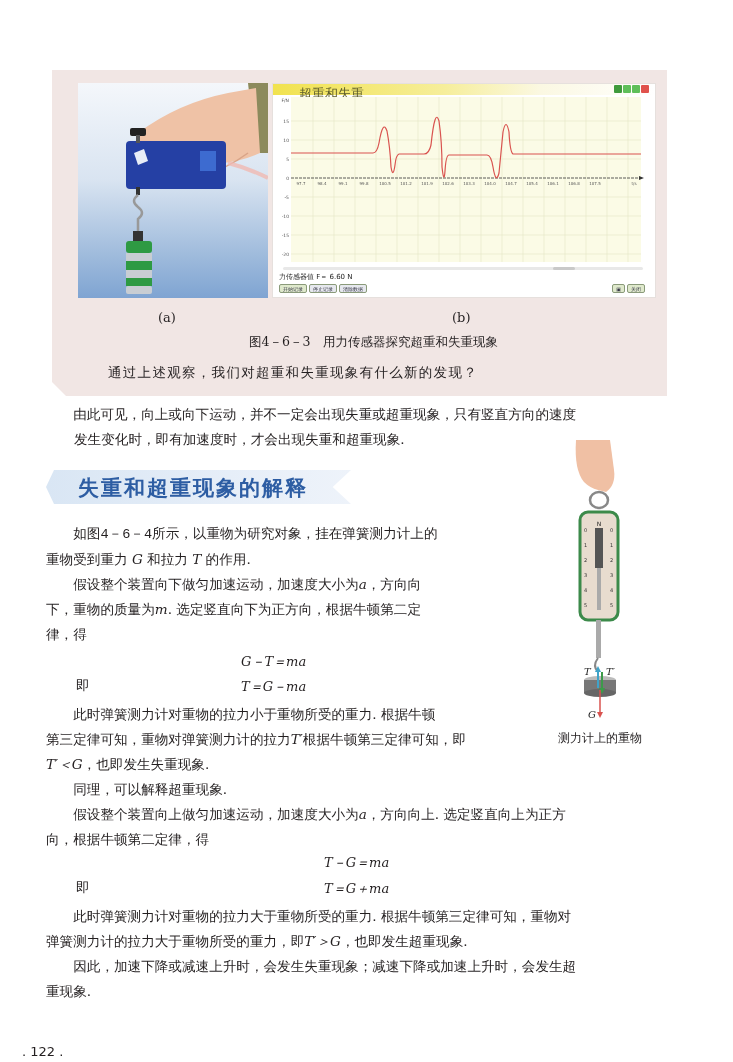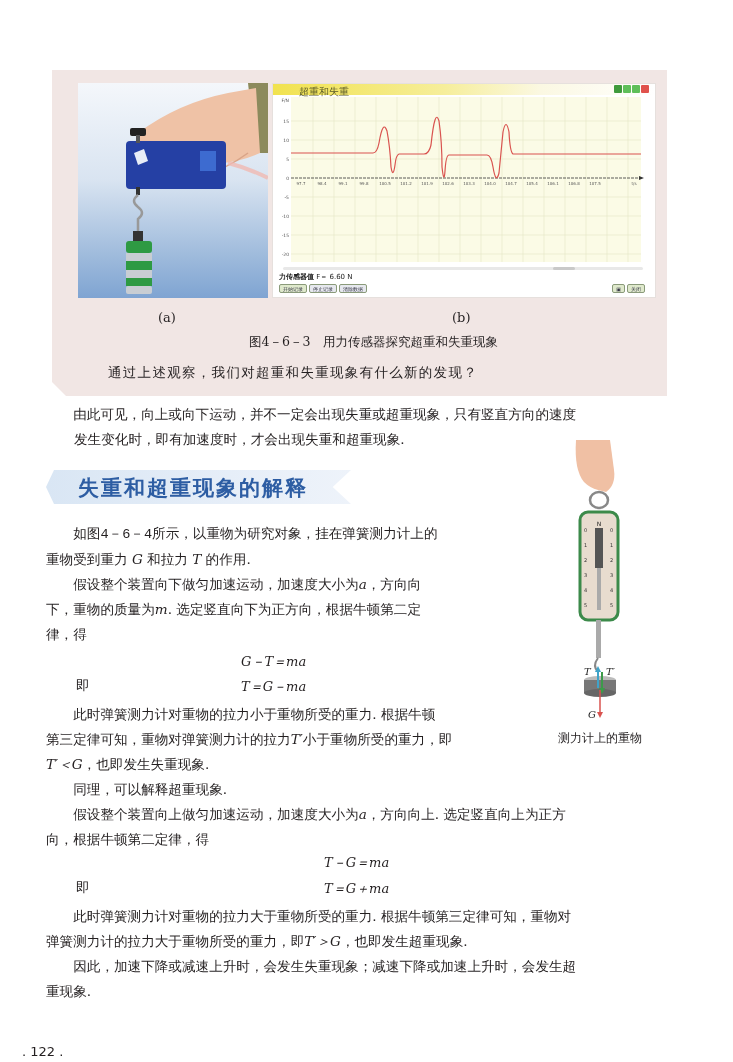--- a/index.html
+++ b/index.html
@@ -17,29 +17,29 @@
     overflow: hidden;
   }
   .chart-panel {
     position: absolute; left: 272px; top: 83px; width: 384px; height: 215px;
     background: #ffffff; border: 1px solid #e6e0dd;
   }
   .chart-titlebar {
     position: absolute; left: 0; top: 0; width: 100%; height: 11px;
     background: linear-gradient(90deg, #f1e24e 0%, #f6ee9b 45%, #fbf8e2 70%, #ffffff 100%);
   }
-  .chart-title { position: absolute; left: 26px; top: 1px; font-size: 10px; color: #5b5b2a; font-family: "DejaVu Sans", sans-serif; }
+  .chart-title { position: absolute; left: 26px; top: 1px; font-size: 13px; color: #5b5b2a; font-family: "DejaVu Sans", sans-serif; }
   .win-btns { position: absolute; right: 6px; top: 1px; display: flex; gap: 1px; }
   .win-btn { width: 8px; height: 8px; border-radius: 1px; }
   .plot { position: absolute; left: 6px; top: 13px; width: 372px; height: 168px; }
   .readout {
     position: absolute; left: 6px; top: 188px; font-size: 7px;
     font-family: "DejaVu Sans", sans-serif; color: #222;
   }
-  .readout b { font-weight: bold; text-align: center; }
+  .readout b { font-weight: normal; text-align: center; }
   .ctl-row { position: absolute; left: 6px; top: 200px; display: flex; gap: 2px; }
   .ctl-btn {
     height: 9px; padding: 0 3px; font-size: 5px; line-height: 8px;
     border: 1px solid #8a9a7a; border-radius: 2px; background: #dfe9cc;
     font-family: "DejaVu Sans", sans-serif; color: #334;
   }
   .ctl-btn.grey { background: #e6e8ee; }
   .ctl-right { position: absolute; right: 10px; top: 200px; display: flex; gap: 2px; }
   .scrollbar {
     position: absolute; left: 10px; top: 183px; width: 360px; height: 3px;
@@ -245,21 +245,21 @@
 </div>
 
 <div class="eq" style="left:241px; top:653px;">G－T＝ma</div>
 <div class="eq-label" style="left:76px; top:677px;">即</div>
 <div class="eq" style="left:241px; top:678px;">T＝G－ma</div>
 
 <div class="para indent" style="left:46px; top:702px; width:470px;">
   <span>此时弹簧测力计对重物的拉力小于重物所受的重力.  根据牛顿</span>
 </div>
 <div class="para" style="left:46px; top:727px; width:470px;">
-  <span>第三定律可知，重物对弹簧测力计的拉力</span><i class="m">T′</i><span>小于重物所受的重力，即</span>
+  <span>第三定律可知，重物对弹簧测力计的拉力</span><i class="m">T′</i><span>根据牛顿第三定律可知，即</span>
 </div>
 <div class="para" style="left:46px; top:752px; width:470px;">
   <i class="m">T′＜G</i><span>，也即发生失重现象.</span>
 </div>
 
 <div class="para indent" style="left:46px; top:777px; width:630px;">
   <span>同理，可以解释超重现象.</span>
 </div>
 
 <div class="para indent" style="left:46px; top:802px; width:630px;">

